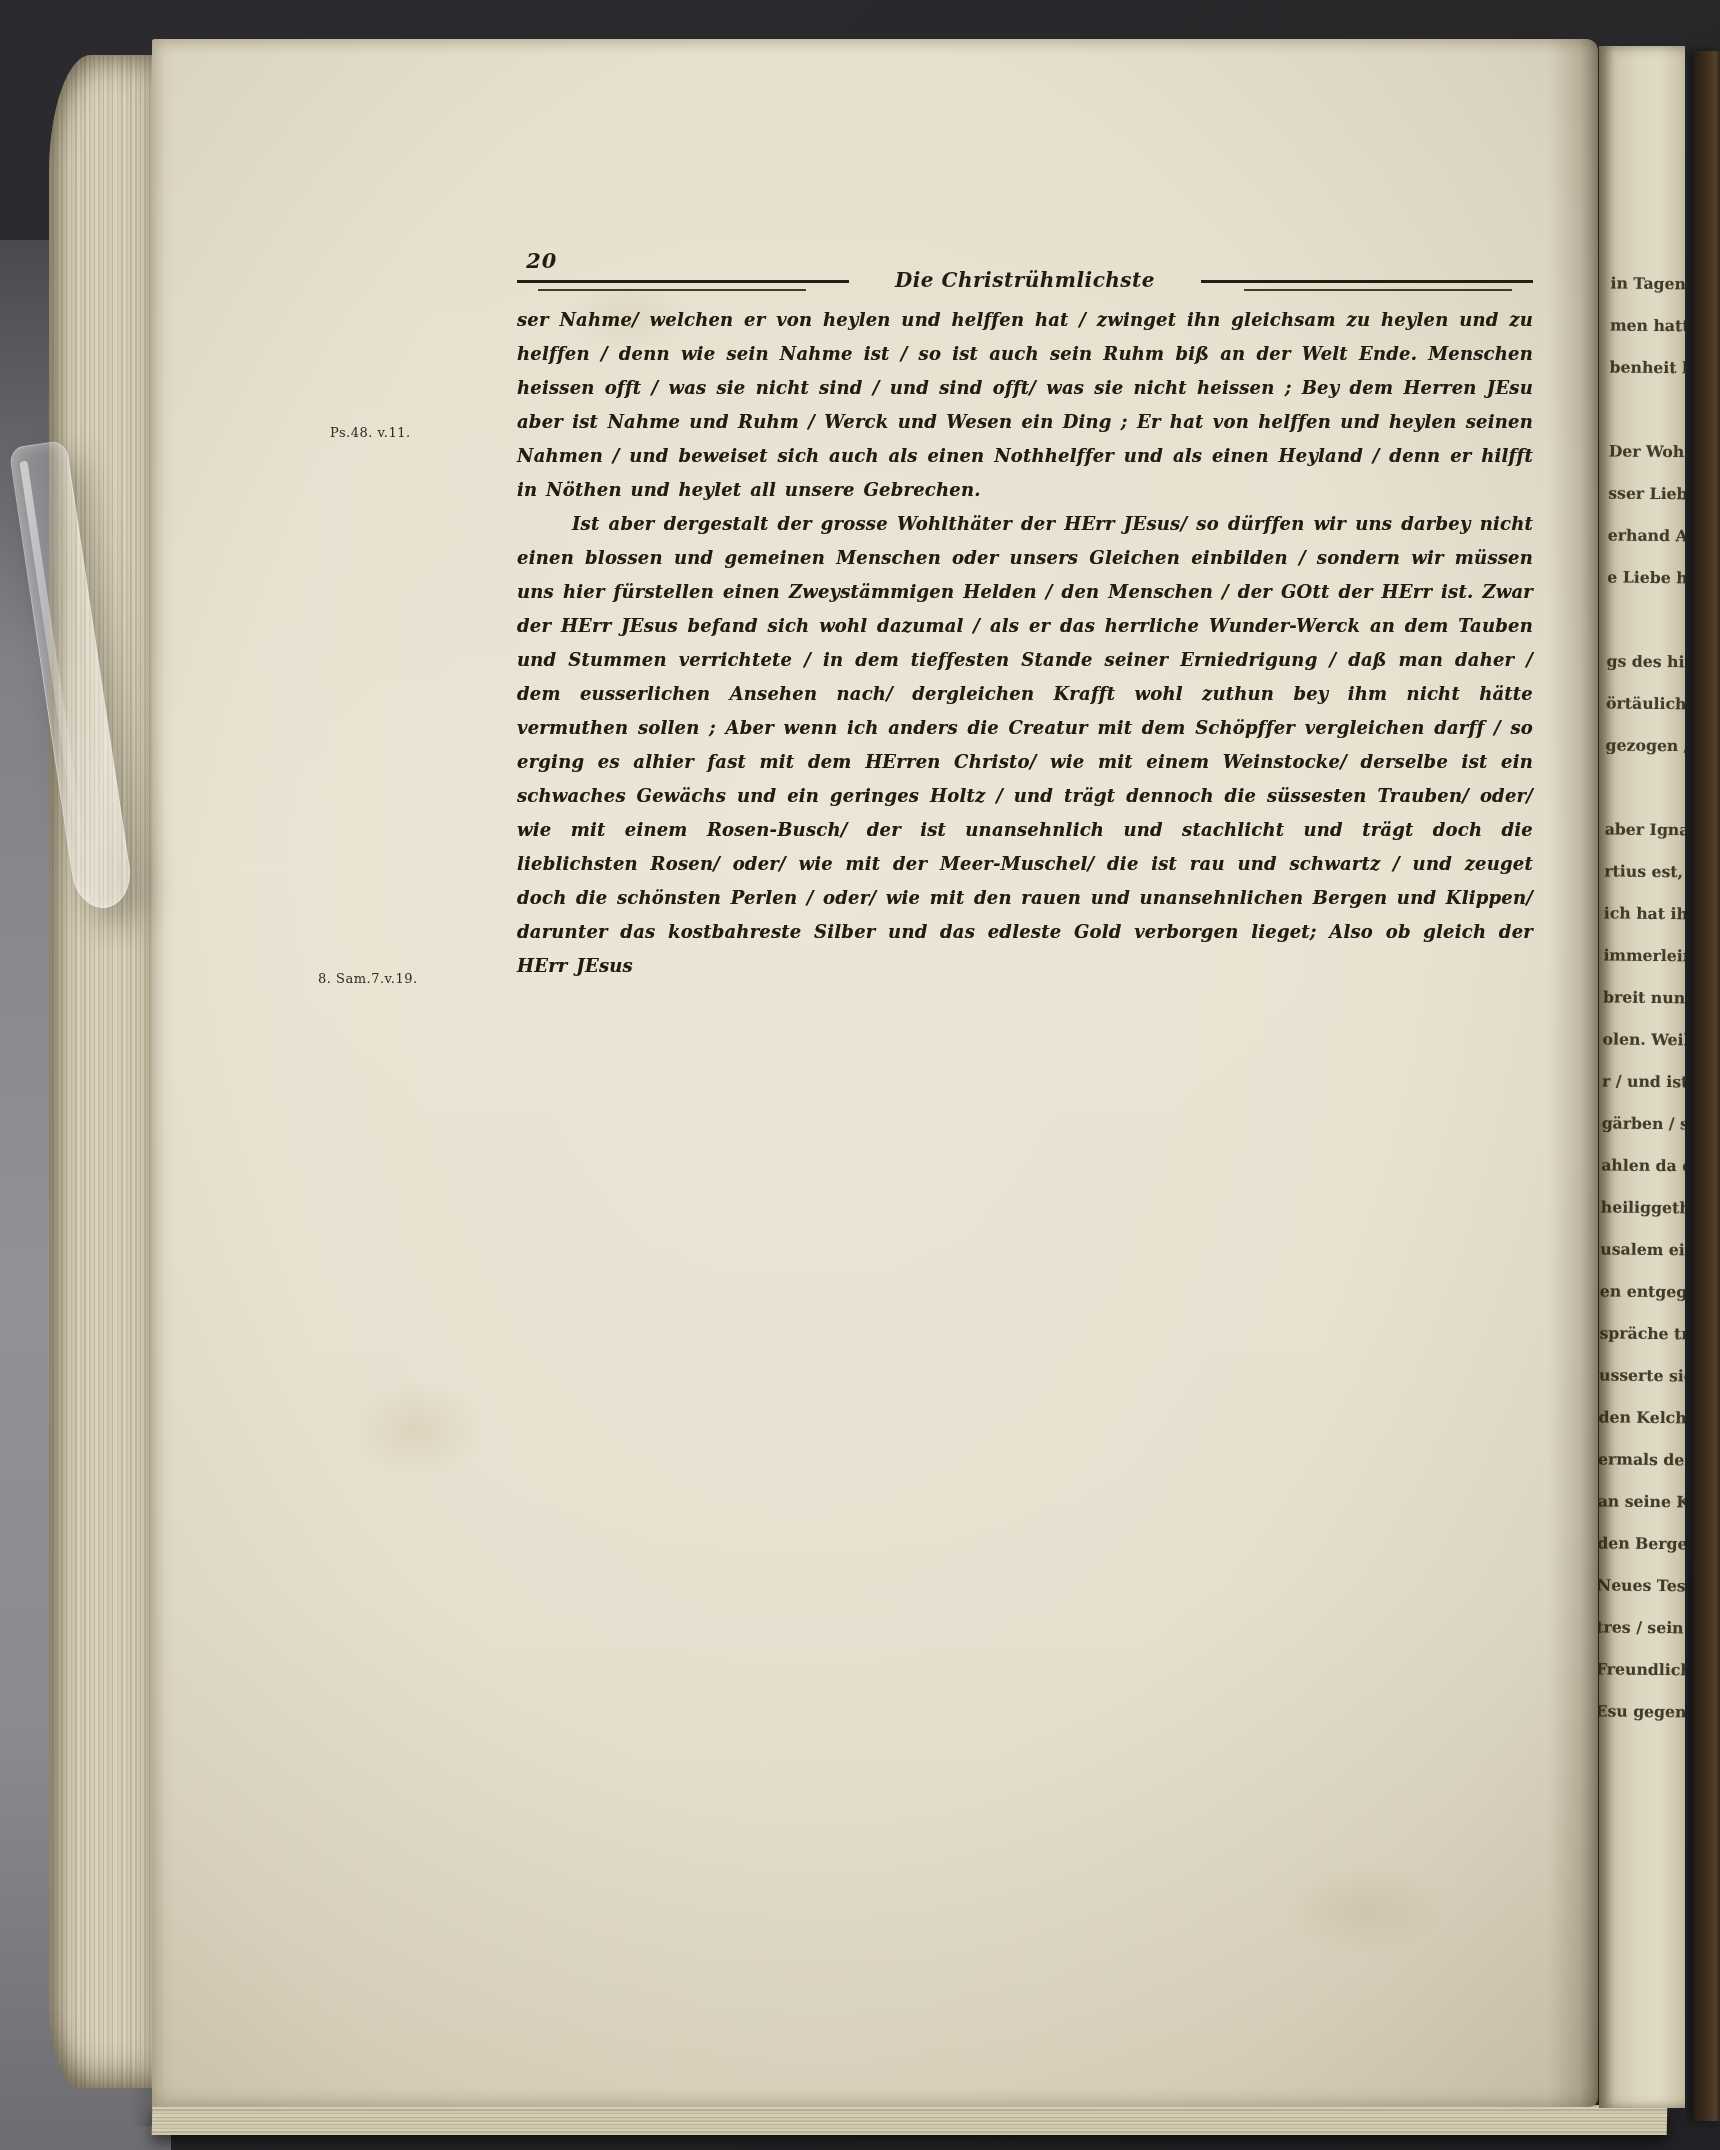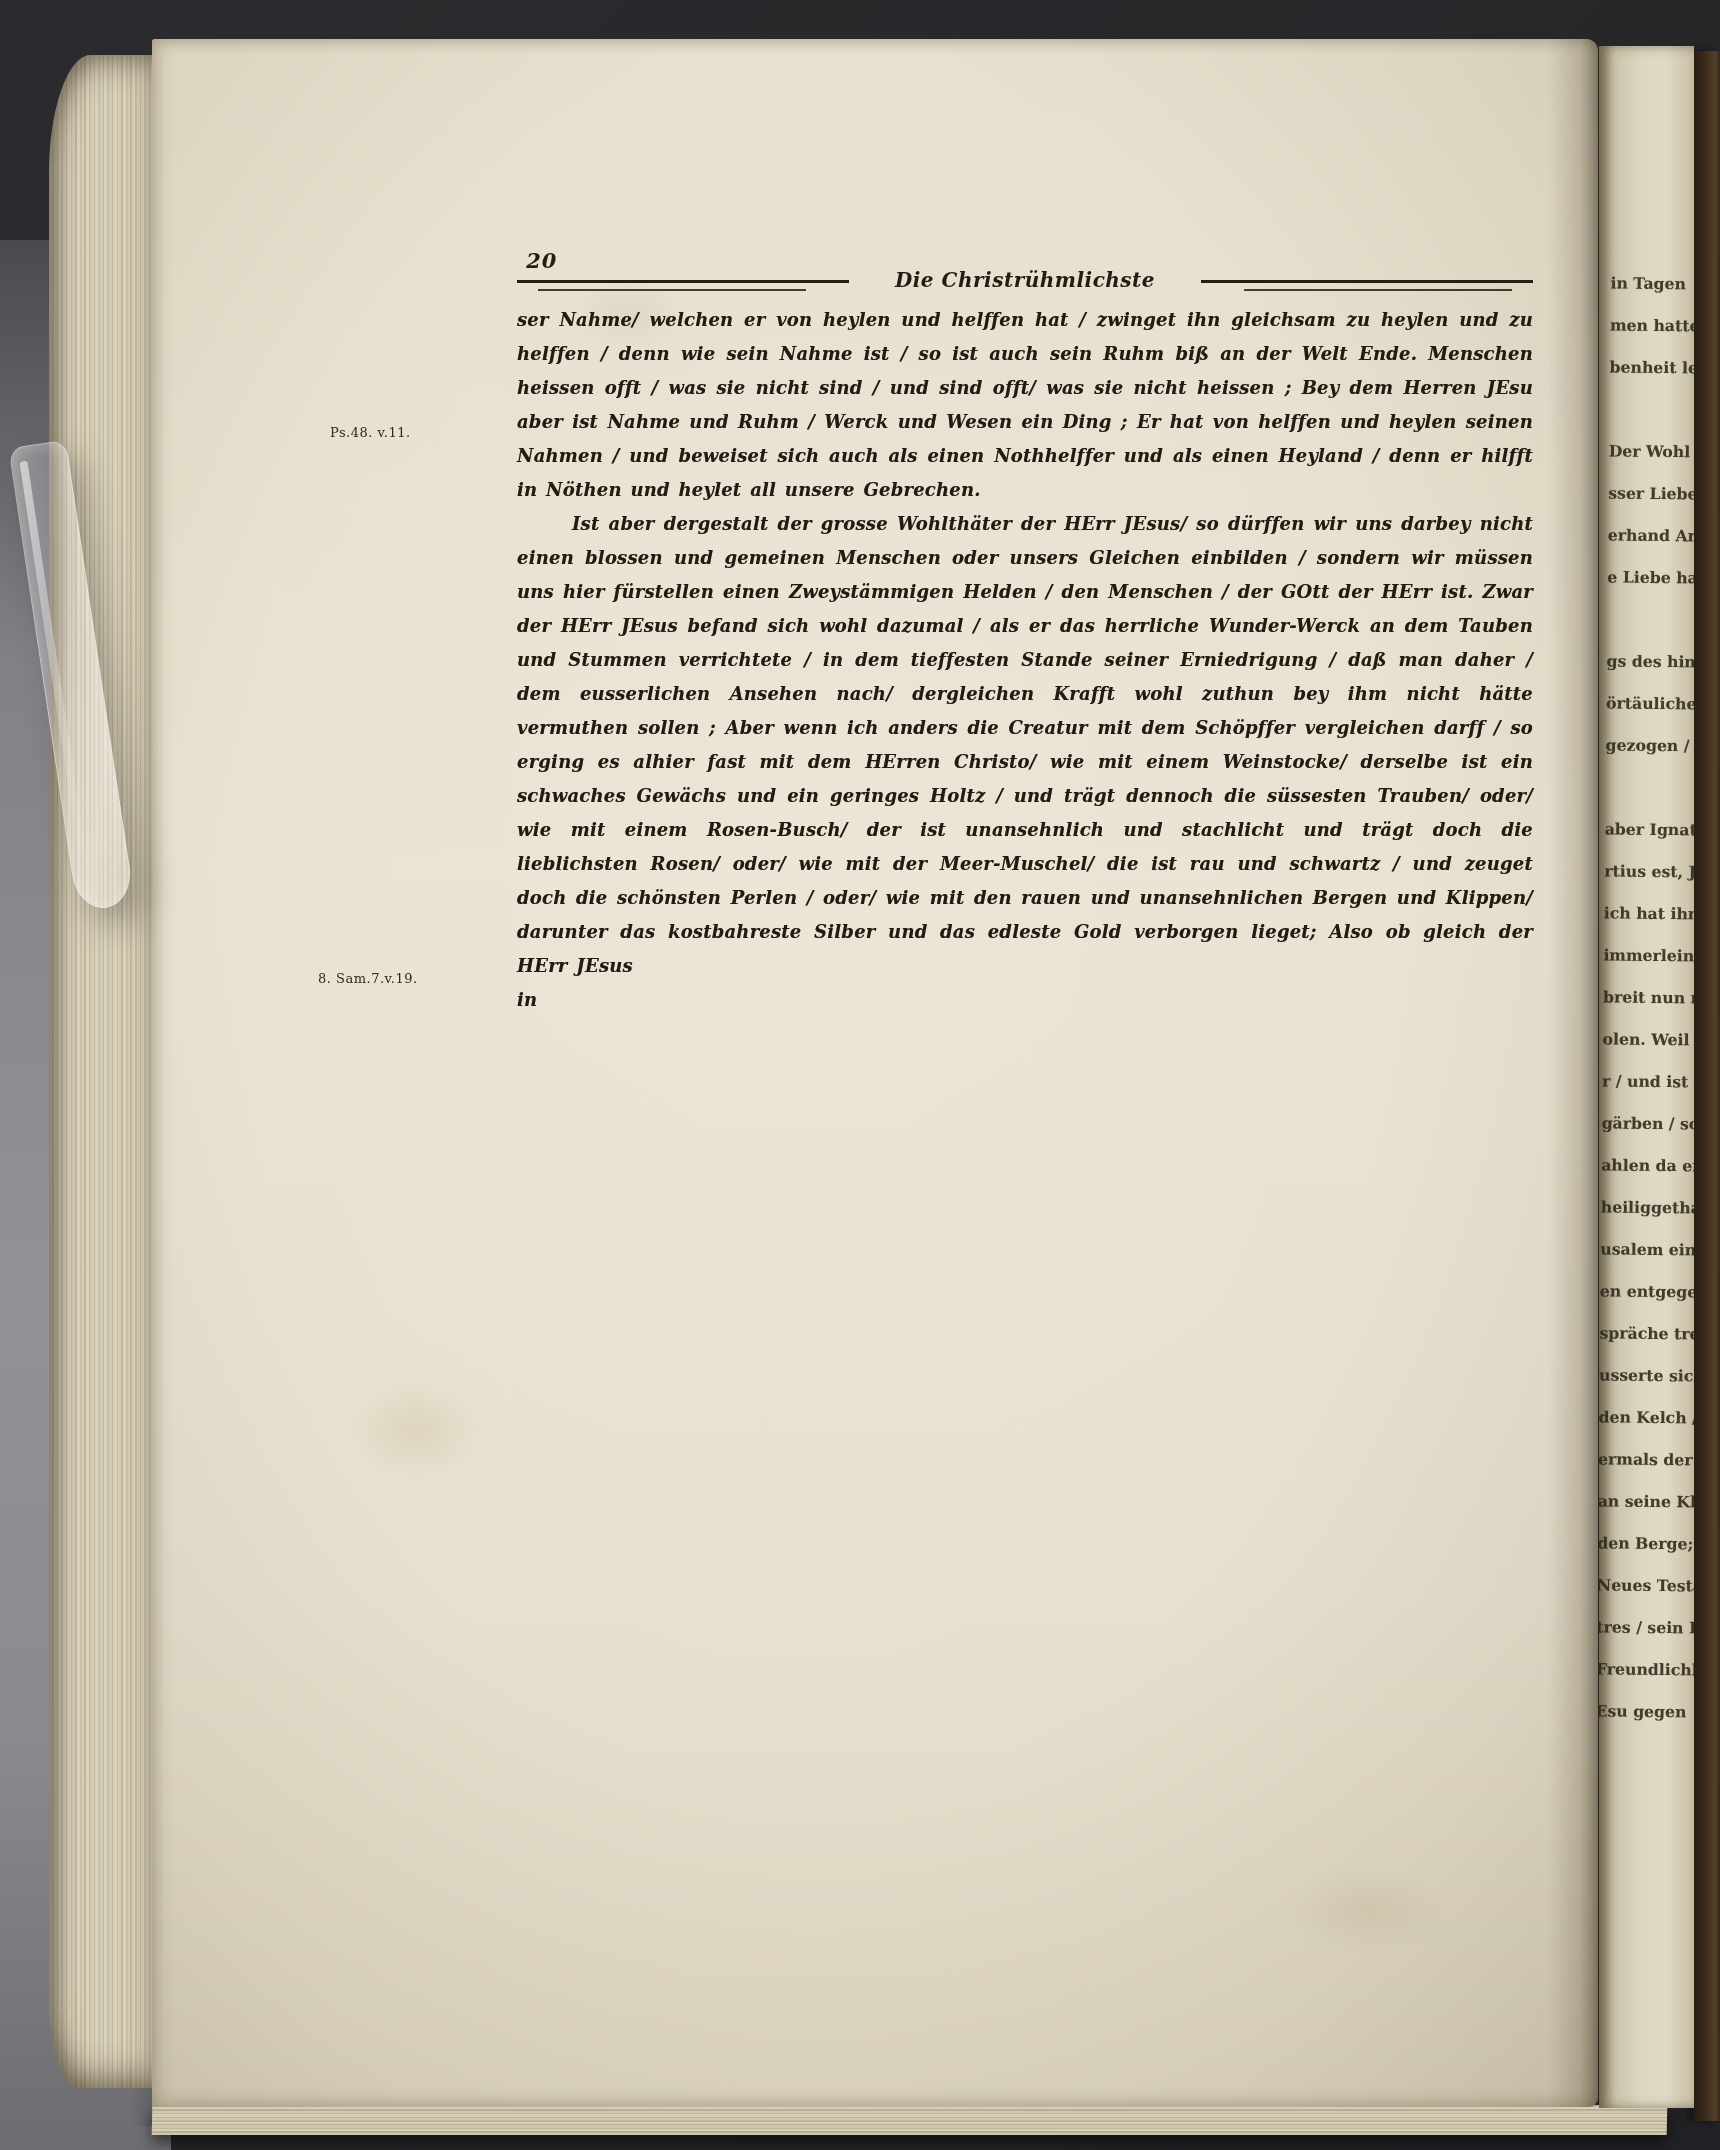--- a/index.html
+++ b/index.html
@@ -96,21 +96,21 @@
   
   .mnote {
     position:absolute; font-size:13px; font-weight:400; color:#2e281d;
     letter-spacing:0.5px; white-space:nowrap;
   }
   .mnote-1 { left:178px; top:386px; }
   .mnote-2 { left:166px; top:932px; }
 
   
   .next-page {
-    position:absolute; left:1599px; top:46px; width:95px; height:2062px;
+    position:absolute; left:1599px; top:46px; width:86px; height:2062px;
     background: linear-gradient(90deg, #a99f85 0%, #cdc5ac 18%, #ddd6c1 45%, #e0d9c4 70%, #c8bfa5 100%);
     box-shadow: inset 7.4px 0 12px rgba(40,30,14,.45);
     overflow:hidden;
   }
   .frag-col {
     position:absolute; left:3.7px; top:217px; width:111px;
     transform: rotate(0.6deg);
   }
   .frag {
     display:block; height:42px; line-height:42px; overflow:hidden;
@@ -208,21 +208,20 @@
         <span class="runtitle">Die Christrühmlichste</span>
         <span class="rule rule-l1"></span>
         <span class="rule rule-r1"></span>
         <span class="rule rule-l2"></span>
         <span class="rule rule-r2"></span>
       </div>
 
       <div class="body-text">
         <p>ser Nahme/ welchen er von heylen und helffen hat / zwinget ihn gleichsam zu heylen und zu helffen / denn wie sein Nahme ist / so ist auch sein Ruhm biß an der Welt Ende. Menschen heissen offt / was sie nicht sind / und sind offt/ was sie nicht heissen ; Bey dem Herren JEsu aber ist Nahme und Ruhm / Werck und Wesen ein Ding ; Er hat von helffen und heylen seinen Nahmen / und beweiset sich auch als einen Nothhelffer und als einen Heyland / denn er hilfft in Nöthen und heylet all unsere Gebrechen.</p>
         <p class="indent">Ist aber dergestalt der grosse Wohlthäter der HErr JEsus/ so dürffen wir uns darbey nicht einen blossen und gemeinen Menschen oder unsers Gleichen einbilden / sondern wir müssen uns hier fürstellen einen Zweystämmigen Helden / den Menschen / der GOtt der HErr ist. Zwar der HErr JEsus befand sich wohl dazumal / als er das herrliche Wunder-Werck an dem Tauben und Stummen verrichtete / in dem tieffesten Stande seiner Erniedrigung / daß man daher / dem eusserlichen Ansehen nach/ dergleichen Krafft wohl zuthun bey ihm nicht hätte vermuthen sollen ; Aber wenn ich anders die Creatur mit dem Schöpffer vergleichen darff / so erging es alhier fast mit dem HErren Christo/ wie mit einem Weinstocke/ derselbe ist ein schwaches Gewächs und ein geringes Holtz / und trägt dennoch die süssesten Trauben/ oder/ wie mit einem Rosen-Busch/ der ist unansehnlich und stachlicht und trägt doch die lieblichsten Rosen/ oder/ wie mit der Meer-Muschel/ die ist rau und schwartz / und zeuget doch die schönsten Perlen / oder/ wie mit den rauen und unansehnlichen Bergen und Klippen/ darunter das kostbahreste Silber und das edleste Gold verborgen lieget;  Also ob gleich der HErr JEsus</p>
-        <p class="catchword">in</p>
       </div>
     </div>
   </div>
 
   <div class="tool"></div>
 
 </div>
 
 
 </body></html>

